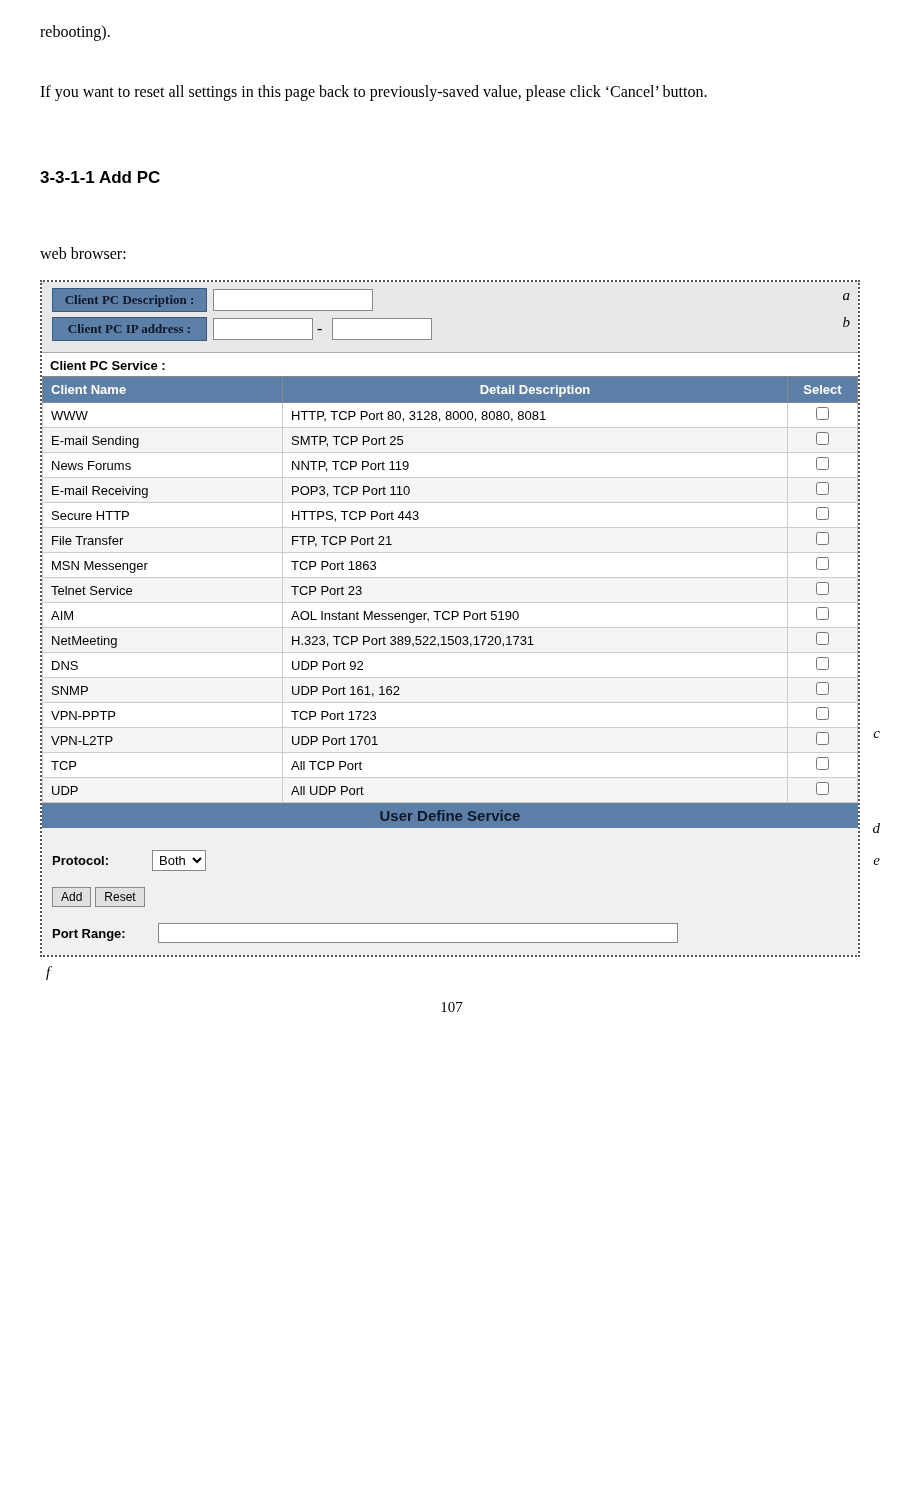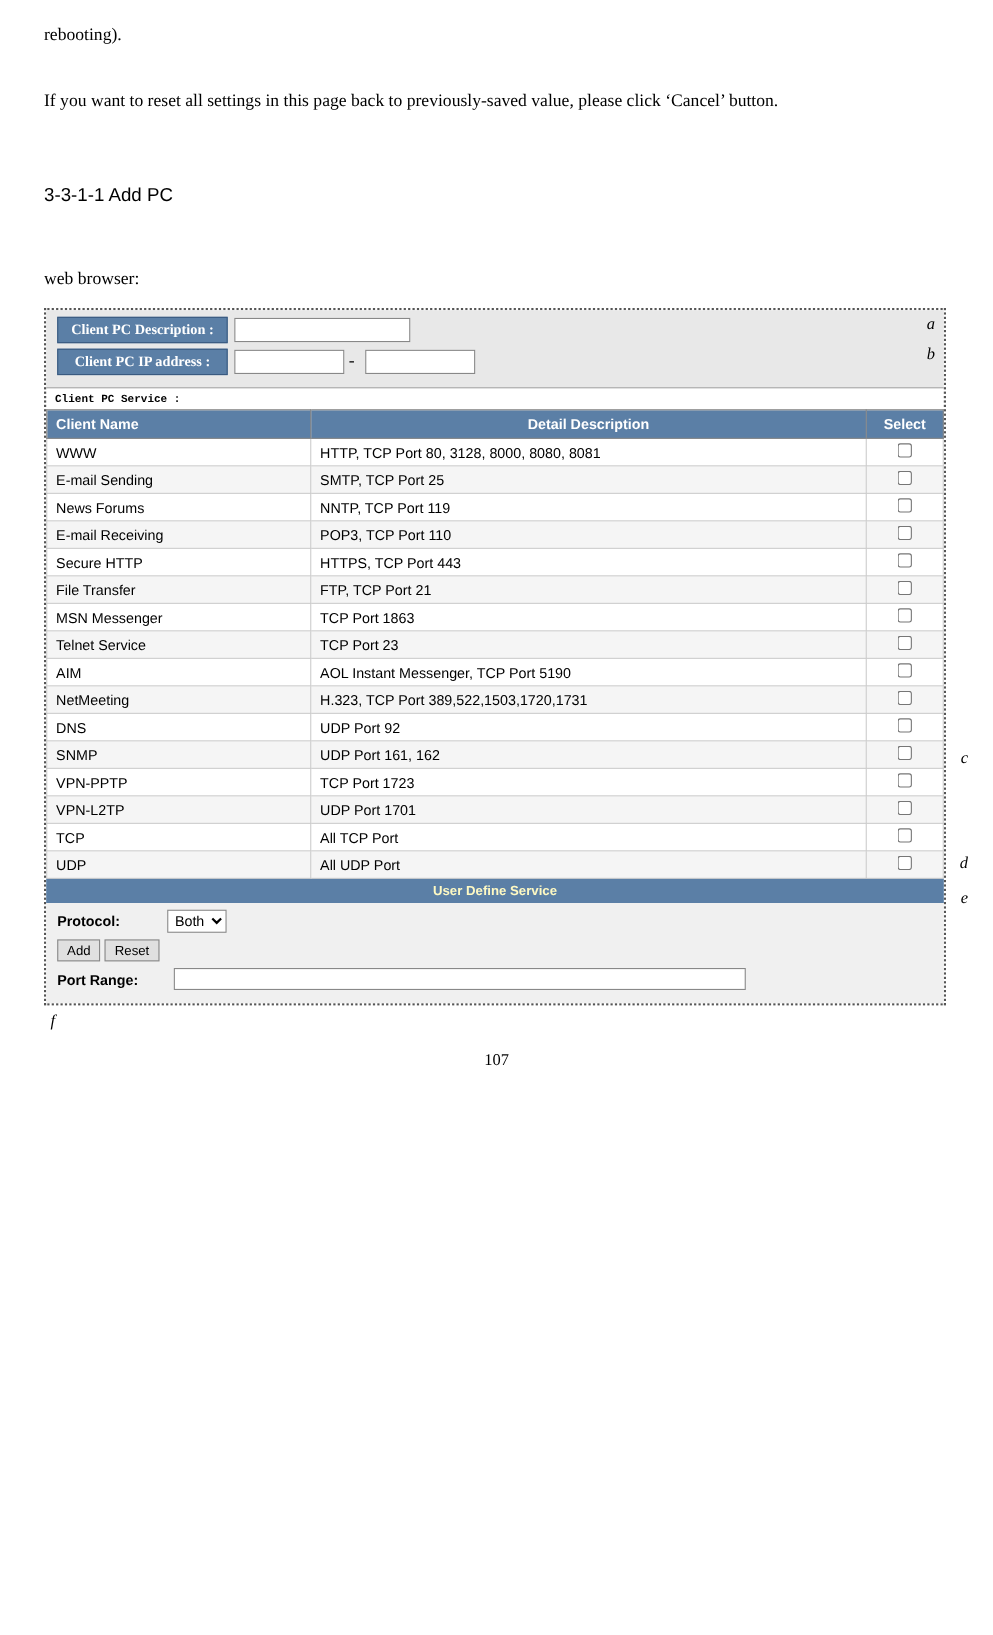--- a/index.html
+++ b/index.html
@@ -10,21 +10,21 @@
       color: #000;
       width: 903px;
       padding: 20px 40px 40px 40px;
     }
     .intro-text {
       margin-bottom: 18px;
       line-height: 1.5;
     }
     .section-title {
       font-size: 17px;
-      font-weight: normal;
+      font-weight: bold;
       margin-bottom: 12px;
       margin-top: 10px;
       font-family: Arial, sans-serif;
     }
     .section-desc {
       line-height: 1.5;
       margin-bottom: 14px;
     }
     .form-wrapper {
       border: 2px dotted #555;
@@ -38,21 +38,21 @@
       border-bottom: 1px solid #aaa;
     }
     .form-row {
       display: flex;
       align-items: center;
       margin-bottom: 5px;
     }
     .form-row:last-child { margin-bottom: 0; }
     .form-label-btn {
       background: #5b7fa6;
-      color: #ffffff;
+      color: #0f172a;
       font-size: 13px;
       font-weight: bold;
       padding: 3px 8px;
       border: 1px solid #3a5a80;
       white-space: nowrap;
       min-width: 155px;
       text-align: center;
     }
     .form-input {
       background: #fff;
@@ -66,24 +66,24 @@
     .letter-label {
       position: absolute;
       right: 6px;
       font-style: italic;
       font-size: 15px;
     }
     .letter-a { top: 6px; }
     .letter-b { top: 32px; }
 
     .client-pc-service-label {
-      font-size: 10px;
+      font-size: 13px;
       font-weight: bold;
       padding: 5px 8px 3px 8px;
-      font-family: Liberation Mono, monospace;
+      font-family: Liberation Sans, sans-serif;
     }
     .service-table {
       width: 100%;
       border-collapse: collapse;
       font-size: 13px;
       font-family: Arial, sans-serif;
     }
     .service-table th {
       background: #5b7fa6;
       color: #fff;
@@ -97,37 +97,38 @@
       border: 1px solid #ccc;
       vertical-align: middle;
     }
     .service-table tr:nth-child(even) td { background: #f5f5f5; }
     .service-table tr:nth-child(odd) td { background: #fff; }
     .checkbox-cell {
       text-align: center;
     }
     .user-define-section {
       background: #5b7fa6;
-      color: #fef9c3;
-      font-weight: bold;
-      font-size: 12px;
+      color: #0f172a;
+      font-weight: bold;
+      font-size: 15px;
       text-align: center;
       padding: 4px;
       font-family: Arial, sans-serif;
     }
     .user-define-body {
       padding: 6px 10px;
       font-family: Arial, sans-serif;
       font-size: 13px;
       background: #f0f0f0;
     }
     .ud-row {
       display: flex;
       align-items: center;
       margin-bottom: 6px;
+      margin-top: 16px;
     }
     .ud-label {
       font-weight: bold;
       min-width: 100px;
     }
     .ud-select {
       font-size: 13px;
       padding: 1px 2px;
       border: 1px solid #888;
       background: #fff;

